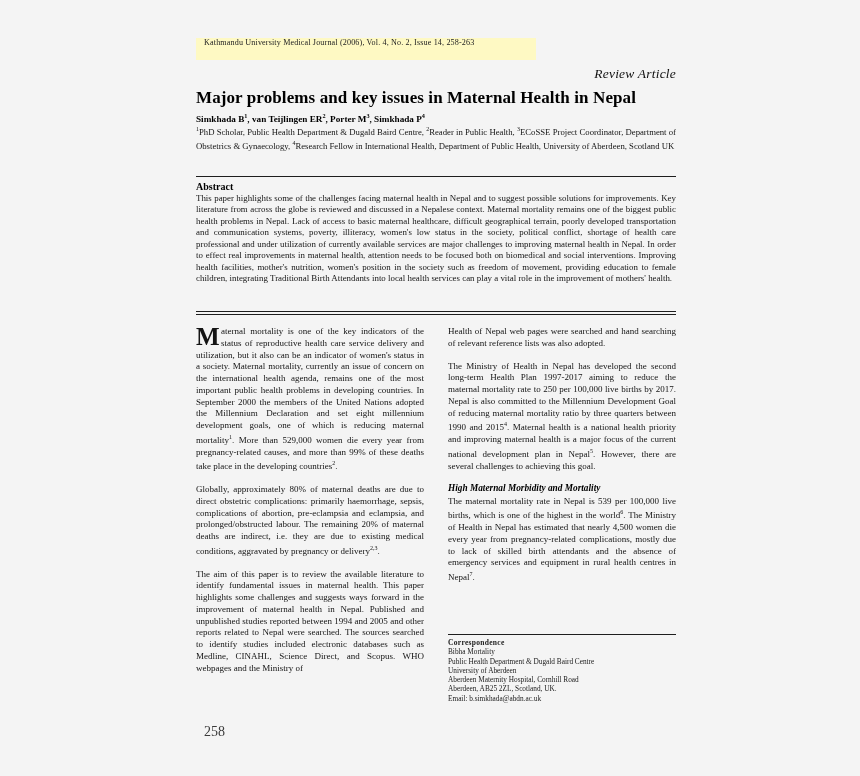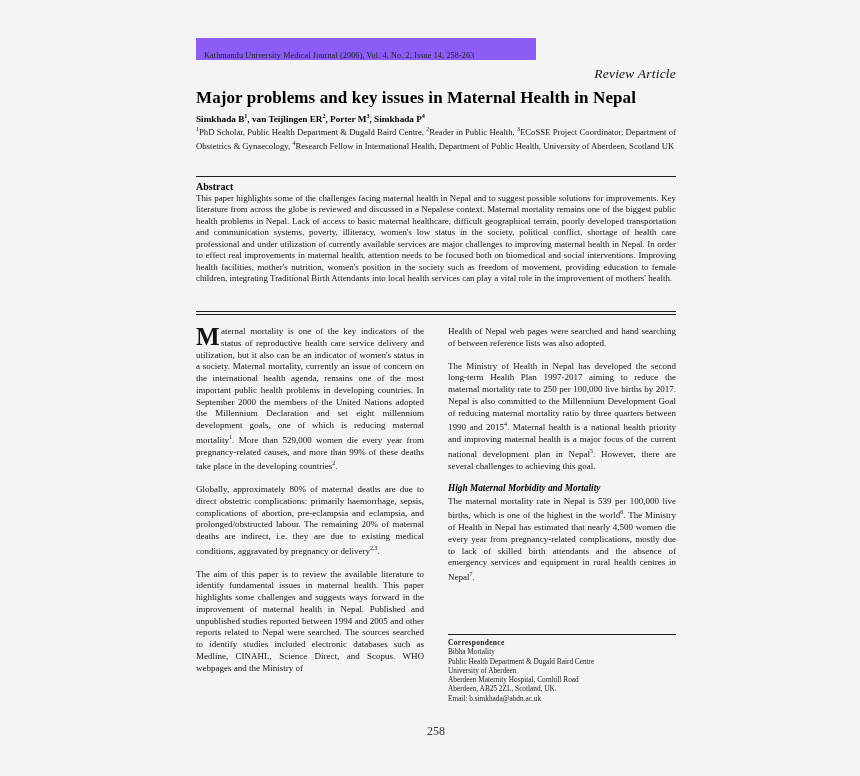--- a/index.html
+++ b/index.html
@@ -33,23 +33,23 @@
     background: transparent;
   }
 
   
   .journal-strip {
     position: absolute;
     left: 0px;
     top: 38px;
     width: 340px;
     height: 22px;
-    background: #8b5cf6;
+    background: #fef9c3;
     display: flex;
-    align-items: flex-end;
+    align-items: flex-start;
     padding-left: 8px;
     box-sizing: border-box;
   }
   .journal-strip .jtext {
     font-size: 8.1px;
     letter-spacing: 0.15px;
     color: #222;
     white-space: nowrap;
   }
 
@@ -198,25 +198,24 @@
     font-weight: bold;
     font-size: 7.5px;
     display: block;
     letter-spacing: 0.3px;
   }
   .corr .corr-line { display: block; }
 
   
   .page-number {
     position: absolute;
-    left: 0px;
+    left: 8px;
     top: 724px;
     width: 480px;
-    text-align: center;
-    font-size: 12px;
+    font-size: 14px;
     color: #3a3a3a;
   }
 </style>
 </head>
 <body style="background: rgb(244, 244, 244);">
 
 <div id="page" style="background: rgb(244, 244, 244);">
   <div id="sheet">
 
     <div class="journal-strip">
@@ -236,21 +235,21 @@
     <div class="rule rule-bottom"></div>
     <div class="rule rule-bottom2"></div>
 
     <div class="col col-left">
       <p class="dropcap">Maternal mortality is one of the key indicators of the status of reproductive health care service delivery and utilization, but it also can be an indicator of women's status in a society. Maternal mortality, currently an issue of concern on the international health agenda, remains one of the most important public health problems in developing countries. In September 2000 the members of the United Nations adopted the Millennium Declaration and set eight millennium development goals, one of which is reducing maternal mortality<sup>1</sup>. More than 529,000 women die every year from pregnancy-related causes, and more than 99% of these deaths take place in the developing countries<sup>2</sup>.</p>
       <p>Globally, approximately 80% of maternal deaths are due to direct obstetric complications: primarily haemorrhage, sepsis, complications of abortion, pre-eclampsia and eclampsia, and prolonged/obstructed labour. The remaining 20% of maternal deaths are indirect, i.e. they are due to existing medical conditions, aggravated by pregnancy or delivery<sup>2,3</sup>.</p>
       <p>The aim of this paper is to review the available literature to identify fundamental issues in maternal health.  This paper highlights some challenges and suggests ways forward in the improvement of maternal health in Nepal. Published and unpublished studies reported between 1994 and 2005 and other reports related to Nepal were searched. The sources searched to identify studies included electronic databases such as Medline, CINAHL, Science Direct, and Scopus.  WHO webpages and the Ministry of</p>
     </div>
 
     <div class="col col-right">
-      <p>Health of Nepal web pages were searched and hand searching of between reference lists was also adopted.</p>
+      <p>Health of Nepal web pages were searched and hand searching of relevant reference lists was also adopted.</p>
       <p>
         <span>The Ministry of Health in Nepal has developed the second long-term Health Plan 1997-2017 aiming to reduce the maternal mortality rate to 250 per 100,000 live births by 2017.  Nepal is also committed to the Millennium Development Goal of reducing maternal mortality ratio by three quarters between 1990 and 2015<sup>4</sup>. Maternal health is a national health priority and improving maternal health is a major focus of the current national development plan in Nepal<sup>5</sup>. However, there are several challenges to achieving this goal.</span>
       </p>
       <p>
         <span class="sec-head-ital">High Maternal Morbidity and Mortality</span>
         <span>The maternal mortality rate in Nepal is 539 per 100,000 live births, which is one of the highest in the world<sup>6</sup>. The Ministry of Health in Nepal has estimated that nearly 4,500 women die every year from pregnancy-related complications, mostly due to lack of skilled birth attendants and the absence of emergency services and equipment in rural health centres in Nepal<sup>7</sup>.</span>
       </p>
     </div>
 
     <div class="corr-rule"></div>

